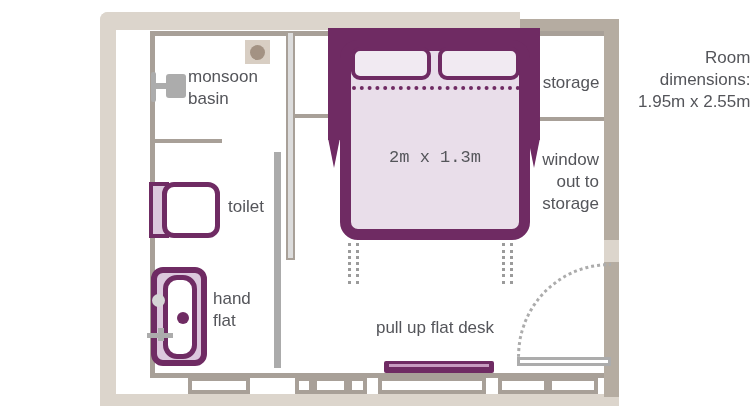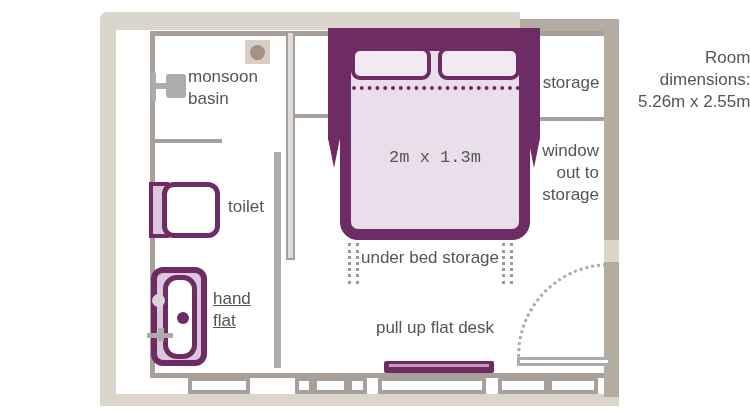--- a/index.html
+++ b/index.html
@@ -6,21 +6,21 @@
   #canvas{
     position:relative;width:750px;height:411px;background:#ffffff;overflow:hidden;
     font-family:"Liberation Sans",sans-serif;
   }
   .abs{position:absolute;box-sizing:border-box;}
   .lbl{
     position:absolute;font-size:17px;line-height:22px;color:#54555A;
     font-family:"Liberation Sans",sans-serif;white-space:nowrap;
   }
   .center{text-align:center;}
-  .right{text-align:right;}
+  .right{text-align:right;margin-top:9px;}
 
   
   .frame-left{left:100px;top:12px;width:16px;height:392px;background:#DCD5CC;border-radius:8px 0 0 8px;}
   .frame-top{left:100px;top:12px;width:420px;height:18px;background:#DCD5CC;border-radius:8px 0 0 0;}
   .frame-bottom{left:100px;top:394px;width:519px;height:12px;background:#DCD5CC;}
 
   
   .wall{background:#A8A098;}
   .wall-top{left:150px;top:31px;width:454px;height:5px;}
   .wall-left{left:150px;top:31px;width:5px;height:347px;}
@@ -79,21 +79,21 @@
 
   
   .door-leaf{left:517px;top:357px;width:94px;height:9px;background:#ffffff;border:3px solid #ACACAC;}
   .arc-clip{left:517px;top:263px;width:94px;height:94px;overflow:hidden;}
   .arc-circle{position:absolute;left:0;top:0;width:186px;height:186px;box-sizing:border-box;
     border:3px dotted #ACACAC;border-radius:50%;}
 
   
   .shower-label{left:188px;top:66px;}
   .toilet-label{left:228px;top:196px;text-align:right;}
-  .basin-label{left:213px;top:288px;text-decoration:underline;}
+  .basin-label{left:213px;top:288px;}
   .storage-label{left:538px;top:72px;width:66px;}
   .window-label{left:490px;top:140px;width:109px;}
   .underbed-label{left:330px;top:247px;width:200px;}
   .desk-label{left:325px;top:317px;width:220px;line-height:21px;}
   .dims-label{left:638px;top:47px;text-align:right;}
 </style>
 </head>
 <body>
 
 <div id="canvas">
@@ -161,32 +161,31 @@
 
   <div class="lbl center storage-label">storage</div>
   <div class="lbl right window-label">
     <div>window</div>
     <div>out to</div>
     <div>storage</div>
   </div>
 
   <div class="abs ub-strip ub-l"></div>
   <div class="abs ub-strip ub-r"></div>
-  <div class="lbl center underbed-label">under bed storage</div>
 
   <div class="lbl center desk-label">
     <div>pull up flat desk</div>
   </div>
   <div class="abs tv-bar"></div>
   <div class="abs tv-stripe"></div>
 
   <div class="abs arc-clip">
     <div class="arc-circle"></div>
   </div>
   <div class="abs door-leaf"></div>
 
   <div class="lbl dims-label">
     <div>Room</div>
     <div>dimensions:</div>
-    <div>5.26m x 2.55m</div>
+    <div>1.95m x 2.55m</div>
   </div>
 
 </div>
 
 </body></html>

